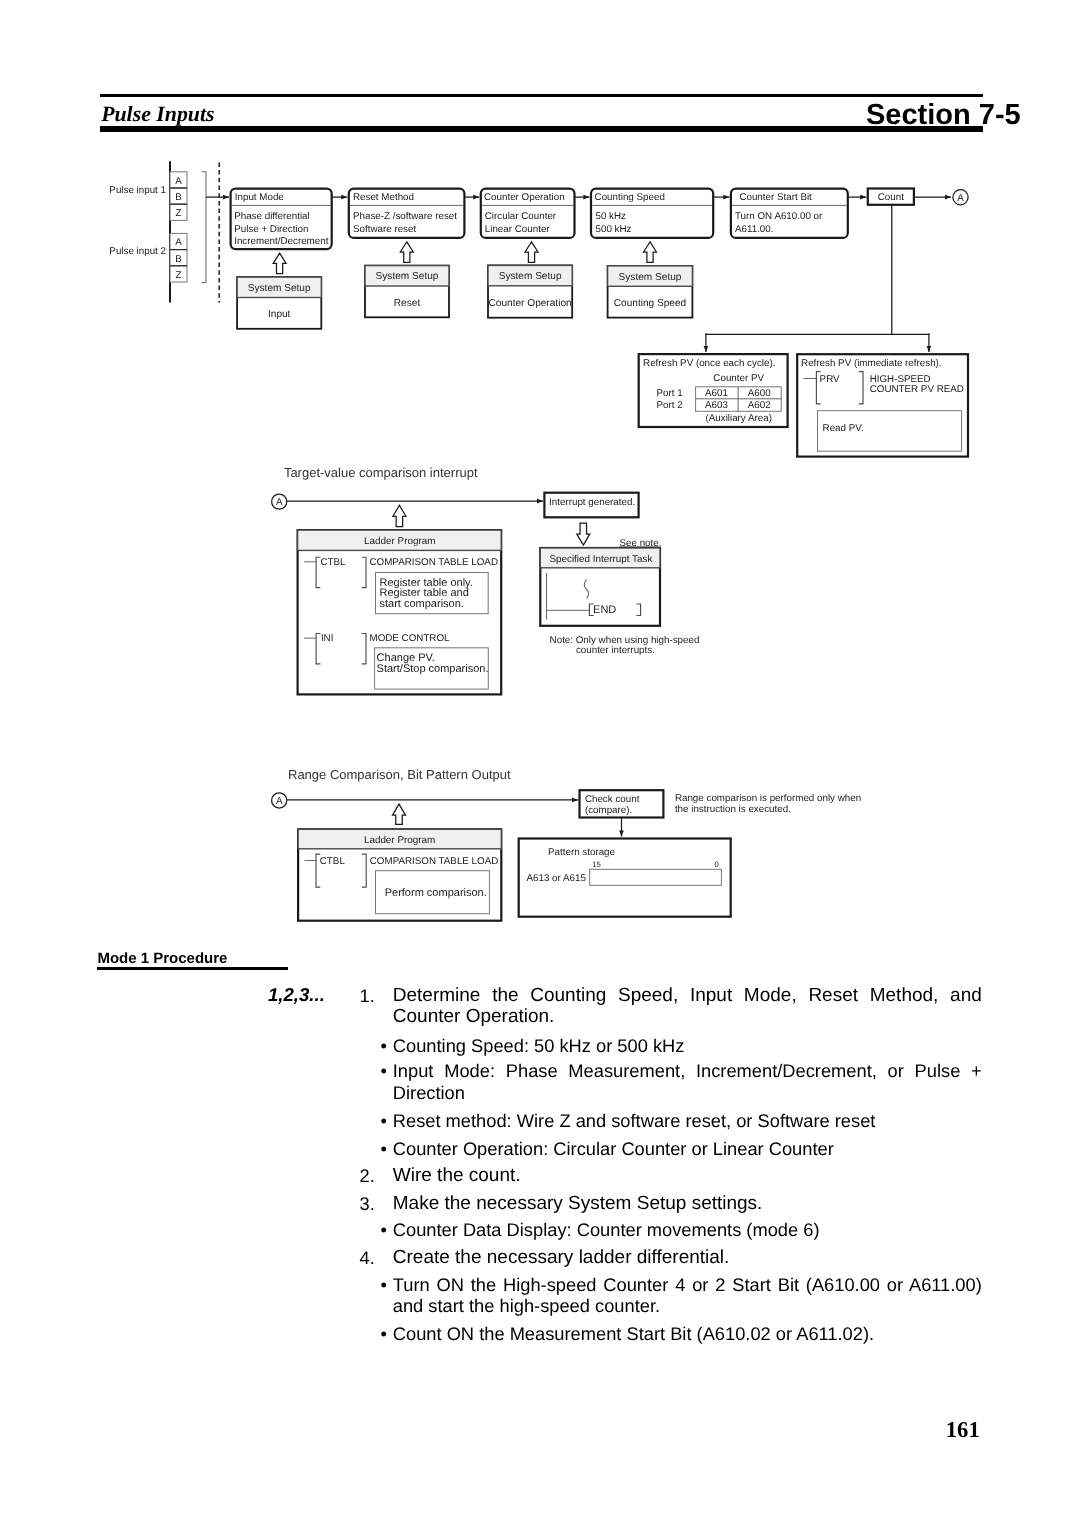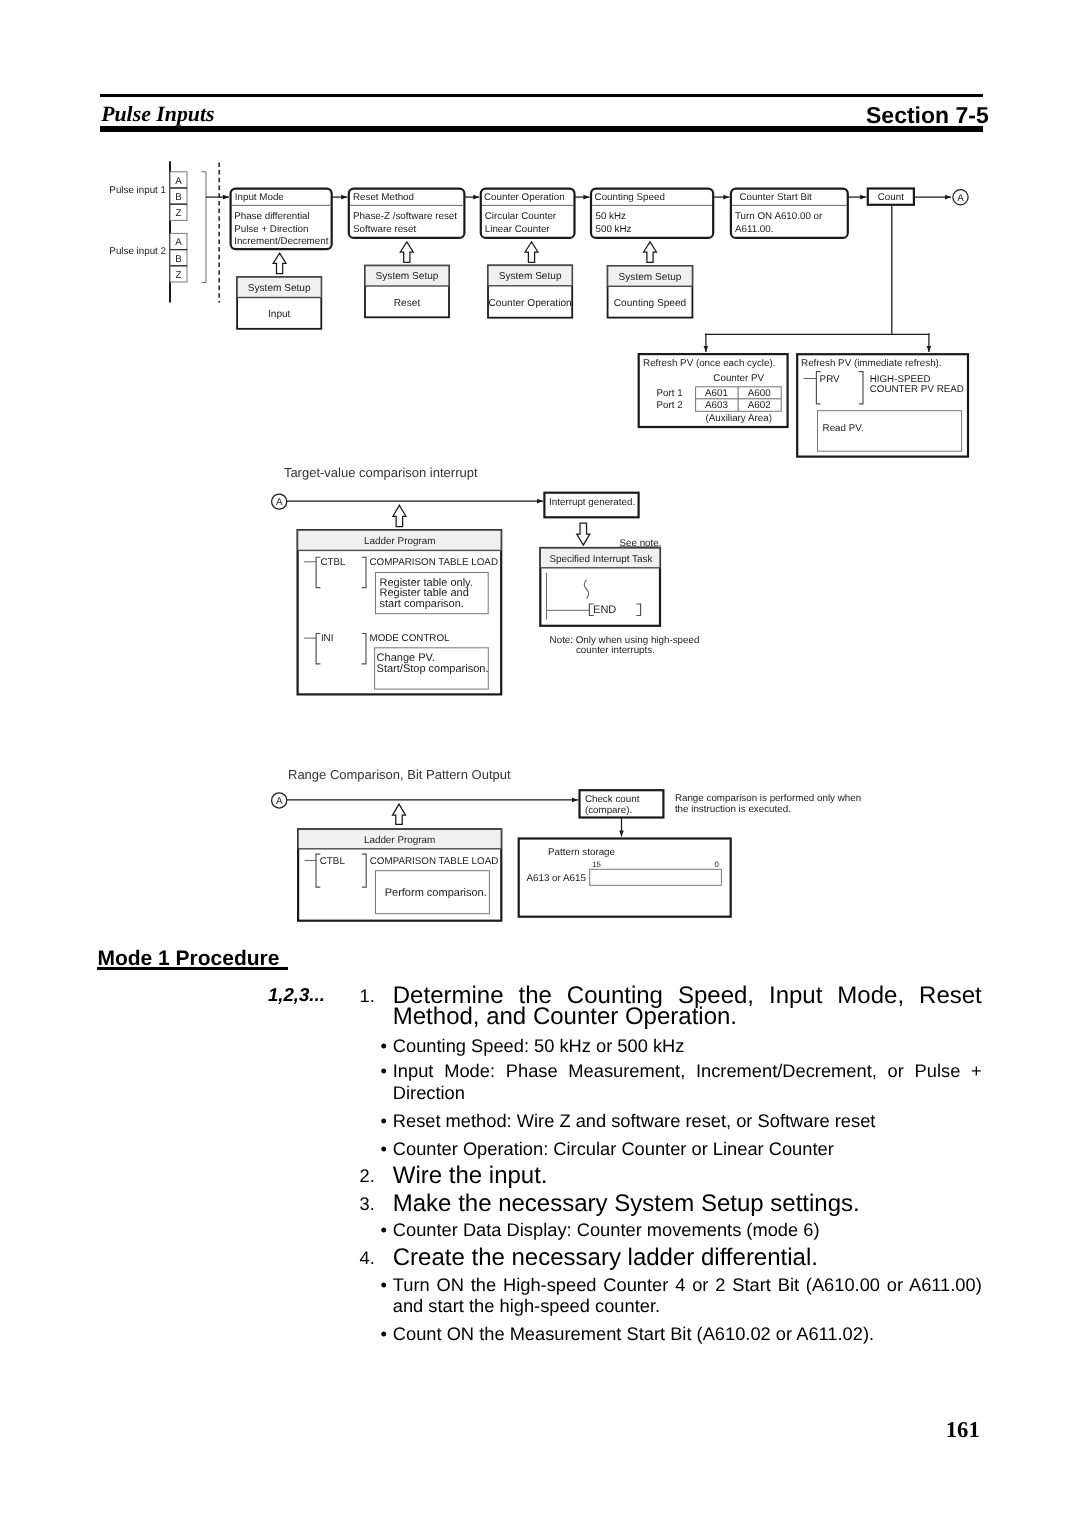--- a/index.html
+++ b/index.html
@@ -4,35 +4,35 @@
 <style>
   html,body{margin:0;padding:0;}
   body{width:1080px;height:1527px;background:#fff;color:#000;-webkit-font-smoothing:antialiased;text-rendering:geometricPrecision;
        font-family:"Liberation Sans",sans-serif;position:relative;overflow:hidden;}
   .page{position:absolute;left:0;top:0;width:1080px;height:1096px;background:#fff;}
   
   #hdr-rule-top{position:absolute;left:100.3px;top:94.2px;width:882.3px;height:2.6px;background:#000;}
   #hdr-rule-bot{position:absolute;left:100.3px;top:126.3px;width:882.3px;height:5.3px;background:#000;}
   #hdr-title{position:absolute;left:101.2px;top:105.6px;font-family:"Liberation Serif",serif;
              font-style:italic;font-weight:bold;font-size:21.8px;line-height:16px;white-space:nowrap;}
-  #hdr-section{position:absolute;left:866px;top:106.8px;font-weight:bold;font-size:23px;
+  #hdr-section{position:absolute;left:866px;top:106.8px;font-weight:bold;font-size:29px;
                line-height:16px;white-space:nowrap;}
   
   #page-num{position:absolute;left:945.8px;top:1421.6px;font-family:"Liberation Serif",serif;
             font-weight:bold;font-size:22.6px;line-height:16px;white-space:nowrap;}
   
-  #proc-heading{position:absolute;left:97.4px;top:951px;font-size:21px;font-weight:bold;
+  #proc-heading{position:absolute;left:97.4px;top:951px;font-size:15px;font-weight:bold;
                 line-height:15.3px;white-space:nowrap;}
   #proc-heading-rule{position:absolute;left:96.9px;top:967.3px;width:190.7px;height:2.6px;background:#000;}
   #proc-marker{position:absolute;left:268px;top:988.4px;font-family:"Liberation Sans",sans-serif;
                font-weight:bold;font-style:italic;font-size:18.6px;line-height:14px;white-space:nowrap;}
   .proc-list{position:absolute;left:359.6px;top:0;width:625px;}
   .proc-item{position:absolute;left:0;width:625px;}
   .proc-num{position:absolute;left:0;top:0;font-size:18.3px;line-height:21.3px;}
-  .proc-text{margin-left:33.2px;width:589px;font-size:24px;line-height:21.3px;text-align:justify;
+  .proc-text{margin-left:33.2px;width:589px;font-size:19px;line-height:21.3px;text-align:justify;
              text-justify:inter-word;}
   .bullet-item{position:absolute;left:15px;width:607.6px;font-size:18.3px;line-height:21.3px;}
   .bullet-dot{position:absolute;left:5.8px;top:0;font-size:18.3px;line-height:21.3px;}
   .bullet-txt{display:block;margin-left:18.2px;width:589px;text-align:justify;text-justify:inter-word;hyphens:manual;}
 </style>
 </head>
 <body>
 
 <div class="page">
   <div id="hdr-rule-top"></div>
@@ -262,21 +262,21 @@
 <div class="bullet-item" style="top:1110.1px">
   <span class="bullet-dot">•</span>
   <span class="bullet-txt">Reset method: Wire Z and software reset, or Software reset</span>
 </div>
 <div class="bullet-item" style="top:1137.6px">
   <span class="bullet-dot">•</span>
   <span class="bullet-txt">Counter Operation: Circular Counter or Linear Counter</span>
 </div>
 <div class="proc-item" style="top:1165.0px">
   <span class="proc-num">2.</span>
-  <div class="proc-text">Wire the input.</div>
+  <div class="proc-text">Wire the count.</div>
 </div>
 <div class="proc-item" style="top:1192.5px">
   <span class="proc-num">3.</span>
   <div class="proc-text">Make the necessary System Setup settings.</div>
 </div>
 <div class="bullet-item" style="top:1219.4px">
   <span class="bullet-dot">•</span>
   <span class="bullet-txt">Counter Data Display: Counter movements (mode 6)</span>
 </div>
 <div class="proc-item" style="top:1246.9px">

